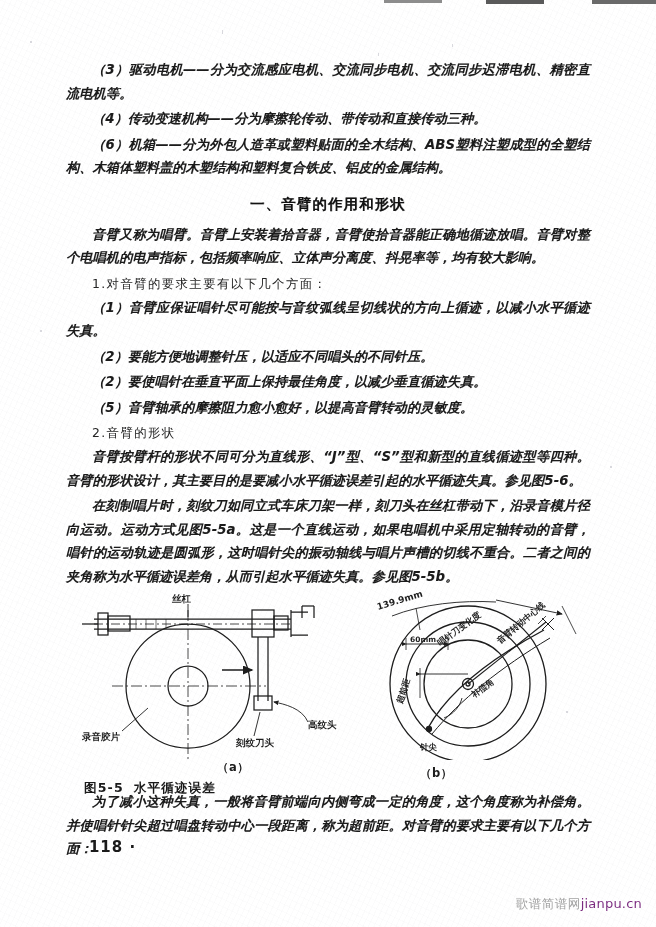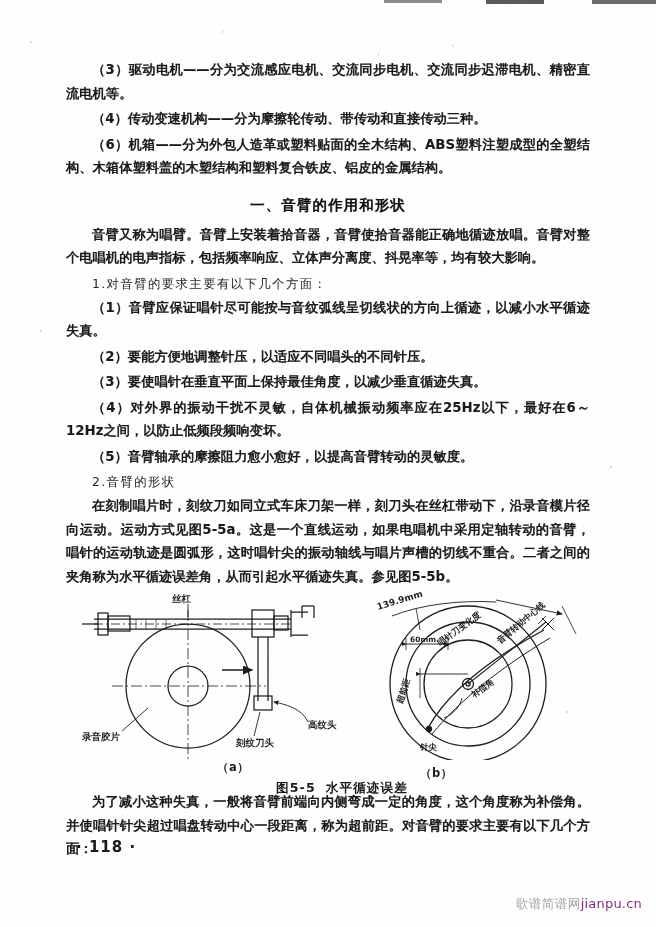--- a/index.html
+++ b/index.html
@@ -55,32 +55,33 @@
     margin: 0 0 2px 0;
     font-size: 13.2px;
     line-height: 23.5px;
     text-align: justify;
     text-justify: inter-ideograph;
     font-weight: 700;
     letter-spacing: 0.1px;
     color: #1b1b1b;
     text-shadow: 0.35px 0.25px 0 rgba(40,40,40,0.30);
   }
-  p.indent { text-indent: 26px; }
+  p.indent { text-indent: 26px; font-style: italic; }
   p.tight { margin-bottom: 0; }
 
   h2.section-heading {
     margin: 14px 0 7px 0;
     font-size: 14.4px;
     line-height: 22px;
     font-weight: 700;
     text-align: center;
     letter-spacing: 1.2px;
     color: #121212;
     text-shadow: 0.4px 0.3px 0 rgba(30,30,30,0.45);
+    font-family: Liberation Mono, monospace;
   }
 
   p.subhead {
     margin: 3px 0 1px 0;
     font-size: 12.4px;
     line-height: 22px;
     font-weight: 400;
     text-indent: 26px;
     letter-spacing: 1.4px;
     color: #242424;
@@ -109,21 +110,20 @@
     position: absolute;
     font-size: 11.5px;
     font-weight: 700;
     color: #1d1d1d;
     letter-spacing: 0.5px;
   }
   .sublabel.a { left: 141px; top: 0; }
   .sublabel.b { left: 344px; top: 6px; }
 
   .fig-caption {
-    text-align: center;
     font-size: 12.6px;
     font-weight: 700;
     letter-spacing: 1.1px;
     color: #1a1a1a;
     margin-top: 2px;
     padding-left: 8px;
   }
   .fig-caption .cap-num { margin-right: 10px; }
 
   .tail {
@@ -198,26 +198,26 @@
     <p class="para indent">（6）机箱——分为外包人造革或塑料贴面的全木结构、ABS塑料注塑成型的全塑结构、木箱体塑料盖的木塑结构和塑料复合铁皮、铝皮的金属结构。</p>
 
     <h2 class="section-heading">一、音臂的作用和形状</h2>
 
     <p class="para indent">音臂又称为唱臂。音臂上安装着拾音器，音臂使拾音器能正确地循迹放唱。音臂对整个电唱机的电声指标，包括频率响应、立体声分离度、抖晃率等，均有较大影响。</p>
 
     <p class="subhead">1.对音臂的要求主要有以下几个方面：</p>
 
     <p class="para indent">（1）音臂应保证唱针尽可能按与音纹弧线呈切线状的方向上循迹，以减小水平循迹失真。</p>
     <p class="para indent">（2）要能方便地调整针压，以适应不同唱头的不同针压。</p>
-    <p class="para indent">（3）要使唱针在垂直平面上保持最佳角度，以减少垂直循迹失真。</p>
-    <p class="para indent">（4）对外界的振动干扰不灵敏，自体机械振动频率应在25Hz以下，最好在6～12Hz之间，以防止低频段频响变坏。</p>
+    <p class="para indent">（2）要使唱针在垂直平面上保持最佳角度，以减少垂直循迹失真。</p>
     <p class="para indent">（5）音臂轴承的摩擦阻力愈小愈好，以提高音臂转动的灵敏度。</p>
 
     <p class="subhead">2.音臂的形状</p>
 
+    <p class="para indent">音臂按臂杆的形状不同可分为直线形、“J”型、“S”型和新型的直线循迹型等四种。音臂的形状设计，其主要目的是要减小水平循迹误差引起的水平循迹失真。参见图5-6。</p>
     <p class="para indent tight">在刻制唱片时，刻纹刀如同立式车床刀架一样，刻刀头在丝杠带动下，沿录音模片径向运动。运动方式见图5-5a。这是一个直线运动，如果电唱机中采用定轴转动的音臂，唱针的运动轨迹是圆弧形，这时唱针尖的振动轴线与唱片声槽的切线不重合。二者之间的夹角称为水平循迹误差角，从而引起水平循迹失真。参见图5-5b。</p>
 
   </div>
 
   <div class="figure-block">
     <div class="figure-canvas">
       <svg width="524" height="172" viewBox="0 0 524 172">
         <defs>
           <marker id="ar" markerWidth="7" markerHeight="7" refX="6" refY="3" orient="auto">
             <path d="M0,0 L7,3 L0,6 z" fill="#1d1d1d"></path>

